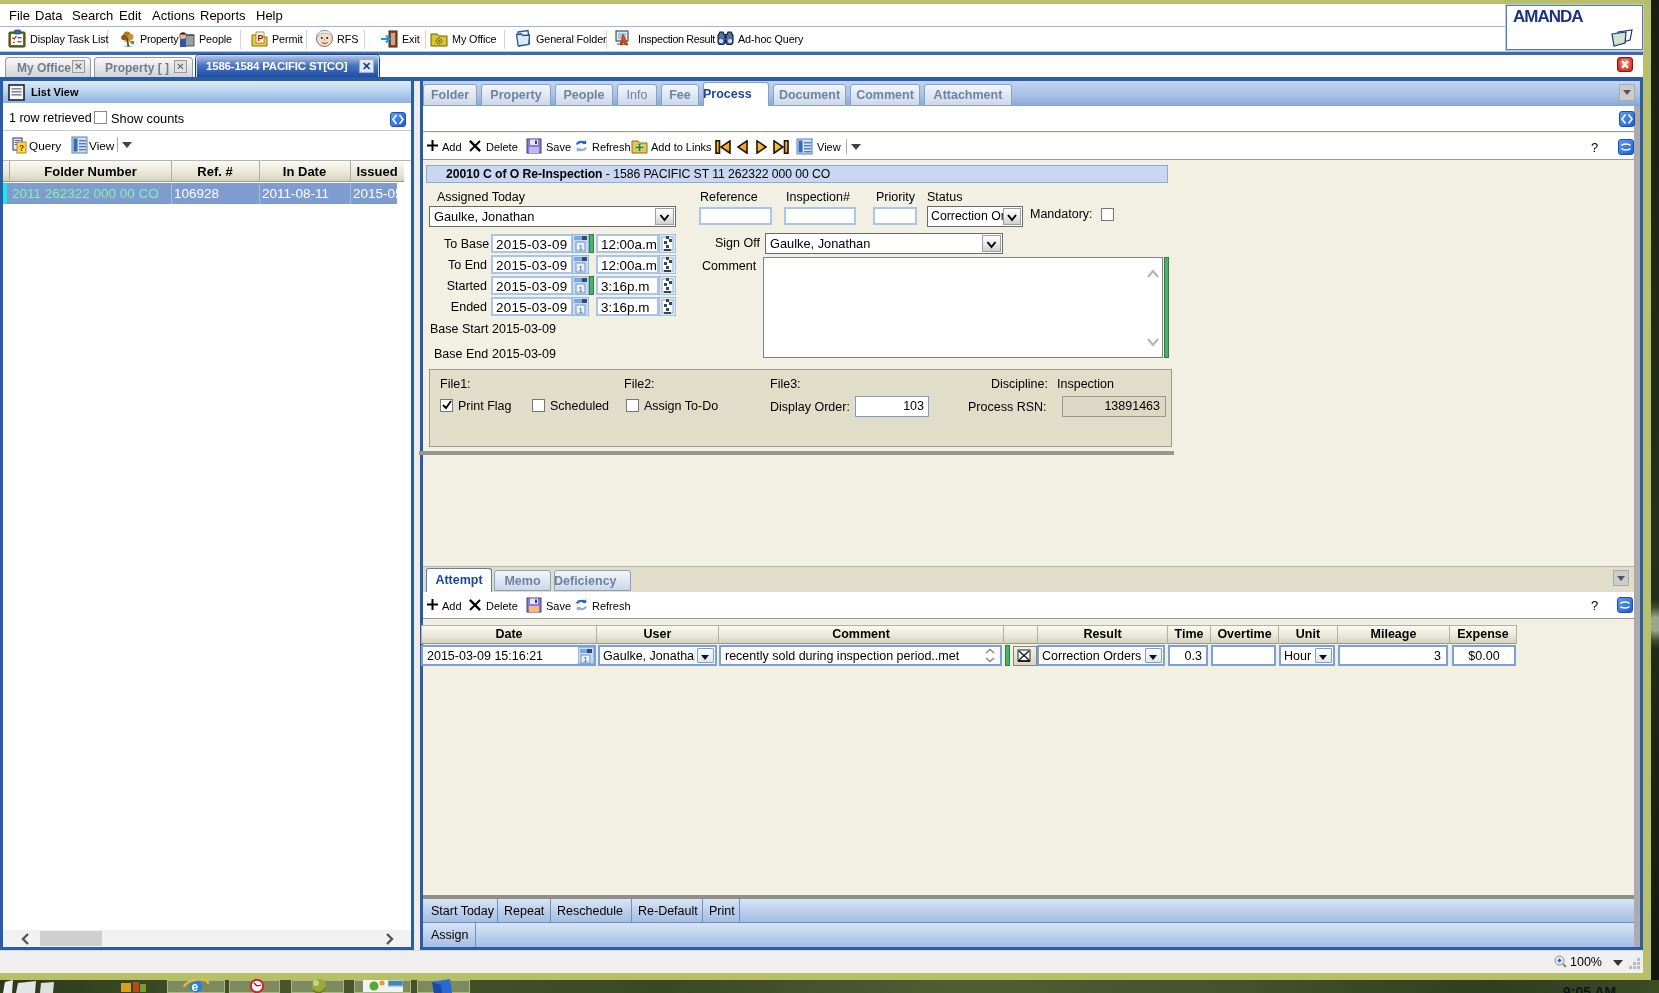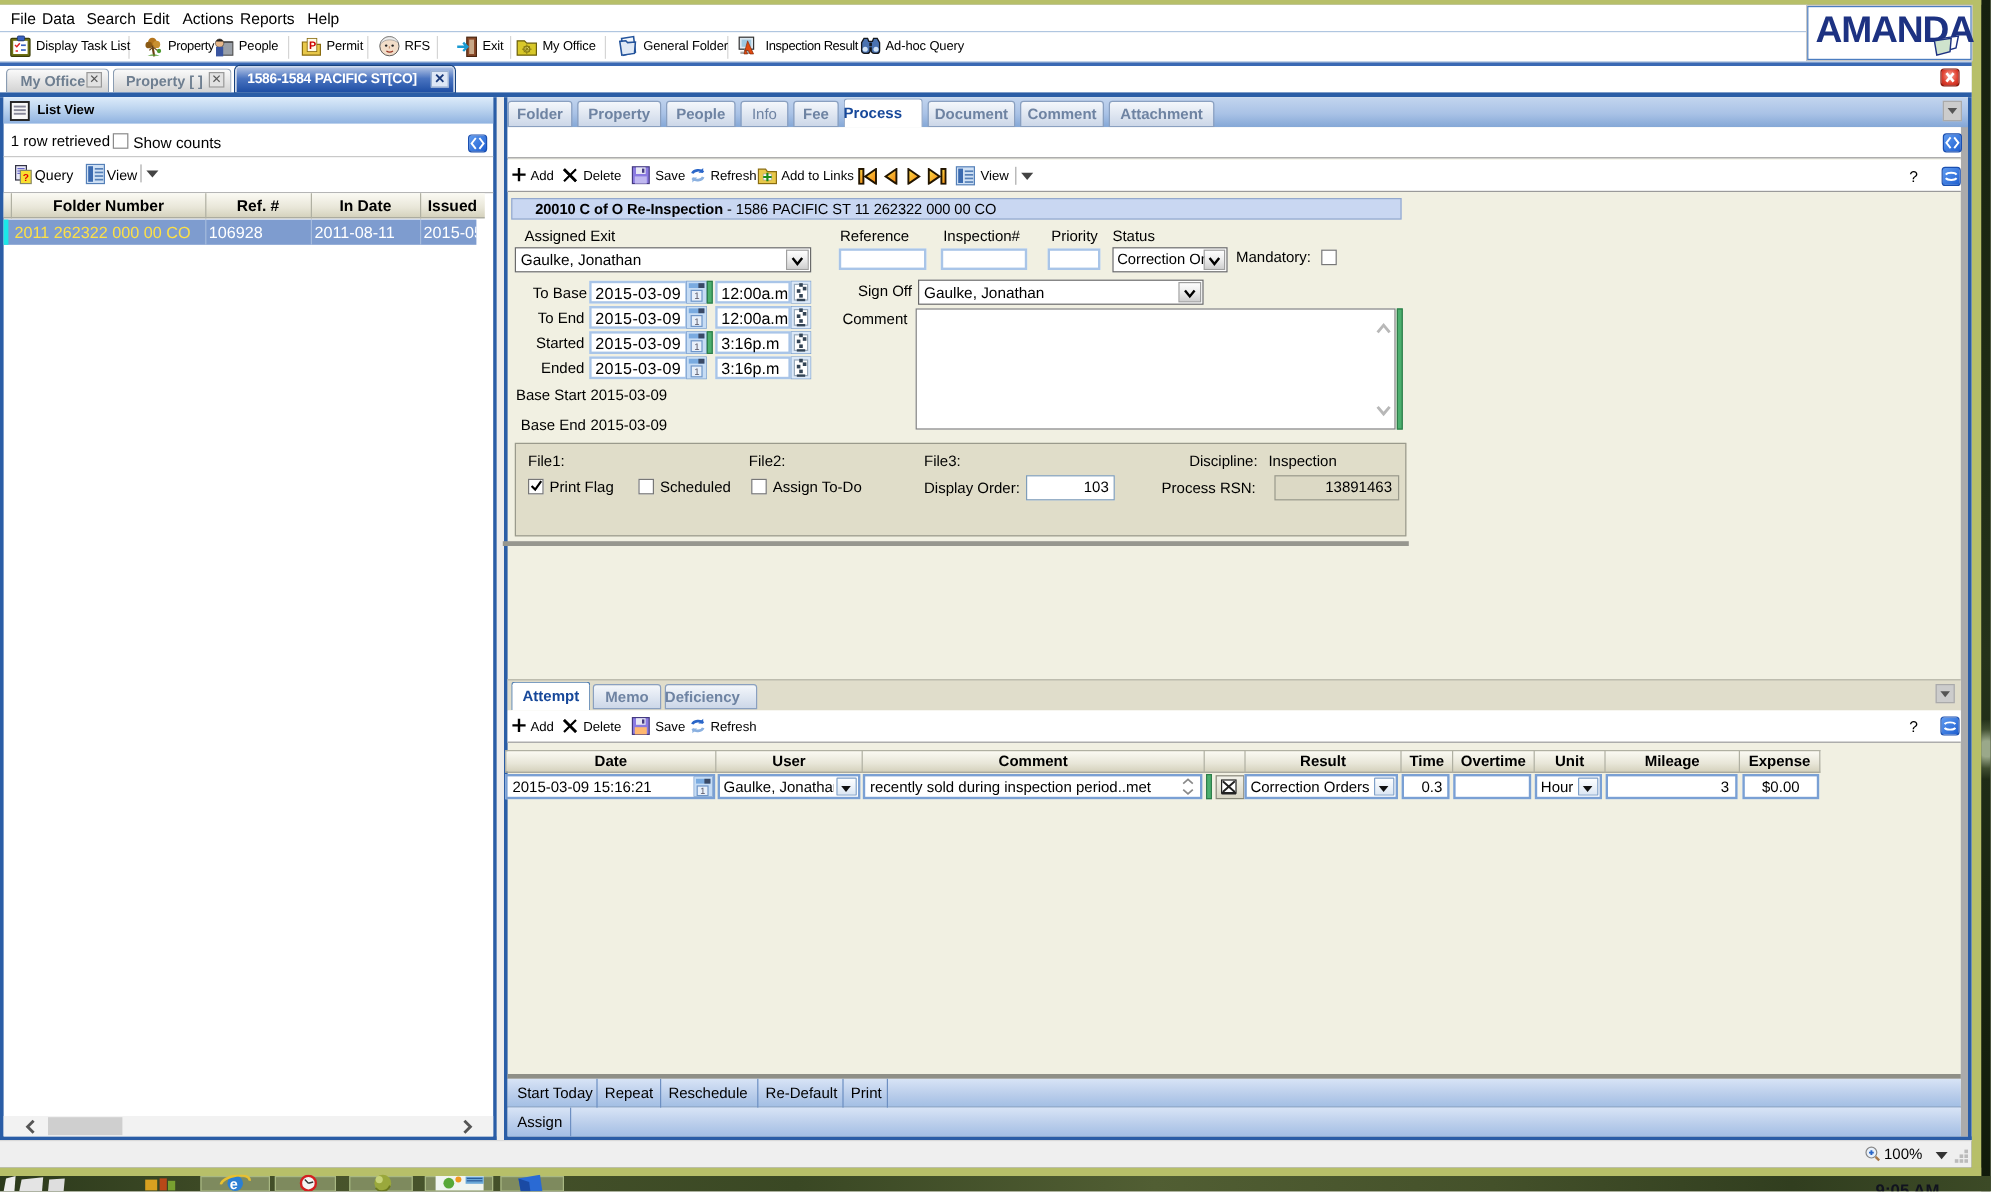--- a/index.html
+++ b/index.html
@@ -122,21 +122,21 @@
   <div class="ab tt" style="left:638px;top:33px;letter-spacing:-0.35px">Inspection Result</div>
   <svg class="ab" style="left:716px;top:29px" width="19" height="19" viewBox="0 0 19 19">
       <path d="M2 6.5L4 3h3l1 2.5h3L12 3h3l2 3.5V13a2.5 2.5 0 0 1-2.5 2.5h-2A2.5 2.5 0 0 1 10 13v-2H9v2a2.5 2.5 0 0 1-2.5 2.5h-2A2.5 2.5 0 0 1 2 13z" fill="#4a72b0" stroke="#16181c" stroke-width="1.1"></path>
       <circle cx="5" cy="12" r="2.1" fill="#cfe2f6"></circle>
       <circle cx="14" cy="12" r="2.1" fill="#cfe2f6"></circle>
       <rect x="8.4" y="6.5" width="2.2" height="3" fill="#16181c"></rect>
     </svg>
   <div class="ab tt" style="left:738px;top:33px">Ad-hoc Query</div>
 
   <div class="ab" style="left:1506px;top:5px;width:137px;height:45px;background:#fff;border:1px solid #4b7dc0;box-shadow:0 0 0 1px #c8c8c8"></div>
-  <div class="ab" style="left:1513px;top:7px;width:120px;height:30px;font-weight:bold;font-size:31px;letter-spacing:-1px;color:#1d3282;font-family:'Liberation Sans',sans-serif">AMANDA</div>
+  <div class="ab" style="left:1513px;top:7px;width:120px;height:30px;font-weight:bold;font-size:17px;letter-spacing:-1px;color:#1d3282;font-family:'Liberation Sans',sans-serif">AMANDA</div>
   <svg class="ab" style="left:1608px;top:28px" width="28" height="20" viewBox="0 0 28 20">
     <polygon points="10,4 24,2 22,12 8,16" fill="#fff" stroke="#1d3282" stroke-width="1.2"></polygon>
     <polygon points="4,6 18,4 17,15 6,18" fill="#cfe3cd" stroke="#1d3282" stroke-width="1.2"></polygon>
   </svg>
 
   <div class="ab" style="left:0;top:51px;width:1643px;height:1px;background:#b3c8e2"></div>
   <div class="ab" style="left:0;top:52px;width:1643px;height:3px;background:#3a69b4"></div>
 
   <div class="ab" style="left:0;top:55px;width:1643px;height:22px;background:#fff"></div>
   <div class="ab" style="left:5px;top:57px;width:86px;height:20px;background:linear-gradient(#fafafa,#d2d2d2);border:1px solid #8a9cb2;border-bottom:none;border-radius:4px 4px 0 0"></div>
@@ -206,21 +206,21 @@
   <div class="lbl" style="left:10px;top:164px;width:161px;text-align:center;font-weight:bold;font-size:13px">Folder Number</div>
   <div class="lbl" style="left:171px;top:164px;width:88px;text-align:center;font-weight:bold;font-size:13px">Ref. #</div>
   <div class="lbl" style="left:259px;top:164px;width:91px;text-align:center;font-weight:bold;font-size:13px">In Date</div>
   <div class="lbl" style="left:350px;top:164px;width:54px;text-align:center;font-weight:bold;font-size:13px">Issued</div>
 
   <div class="ab" style="left:3px;top:183px;width:394px;height:21px;background:#7e9ccf"></div>
   <div class="ab" style="left:3px;top:183px;width:4px;height:21px;background:#1ae8e8"></div>
   <div class="ab" style="left:171px;top:183px;width:1px;height:21px;background:#a5bbdd"></div>
   <div class="ab" style="left:259px;top:183px;width:1px;height:21px;background:#a5bbdd"></div>
   <div class="ab" style="left:350px;top:183px;width:1px;height:21px;background:#a5bbdd"></div>
-  <div class="lbl" style="left:12px;top:186px;color:#fde047;font-size:13.5px">2011 262322 000 00 CO</div>
+  <div class="lbl" style="left:12px;top:186px;color:#86efac;font-size:13.5px">2011 262322 000 00 CO</div>
   <div class="lbl" style="left:174px;top:186px;color:#fff;font-size:13.5px">106928</div>
   <div class="lbl" style="left:262px;top:186px;color:#fff;font-size:13.5px">2011-08-11</div>
   <div class="lbl" style="left:353px;top:186px;width:44px;overflow:hidden;color:#fff;font-size:13.5px">2015-05-29</div>
 
   <div class="ab" style="left:3px;top:930px;width:408px;height:17px;background:#f2f2f2"></div>
   <svg class="ab" style="left:20px;top:933px" width="12" height="12" viewBox="0 0 12 12">
       <path d="M8 1L3 6l5 5" stroke="#555" stroke-width="2.4" fill="none"></path>
     </svg>
   <div class="ab" style="left:40px;top:931px;width:62px;height:15px;background:#cfcfcf"></div>
   <svg class="ab" style="left:383px;top:933px" width="12" height="12" viewBox="0 0 12 12">
@@ -318,21 +318,21 @@
   <div class="ab" style="left:846px;top:139px;width:1px;height:15px;background:#aaa"></div>
   <div class="ab" style="left:851px;top:144px;width:0;height:0;border-left:5px solid transparent;border-right:5px solid transparent;border-top:6px solid #444"></div>
   <div class="lbl" style="left:1591px;top:140px;font-size:13px">?</div>
   <div class="ab" style="left:1618px;top:139px;width:16px;height:16px;border-radius:3px;background:linear-gradient(135deg,#5f9bf0,#1f5fd0);border:1px solid #1a4fb0"></div>
   <svg class="ab" style="left:1618px;top:139px" width="16" height="16" viewBox="0 0 16 16">
       <path d="M3.5 6.5C5 4.5 11 4.5 12.5 6.5M3.5 9.5C5 11.5 11 11.5 12.5 9.5" stroke="#fff" stroke-width="1.6" fill="none"></path>
     </svg>
 
   <div class="ab" style="left:426px;top:165px;width:742px;height:18px;background:#c9d7f2;border:1px solid #93a8cd"></div>
   <div class="lbl" style="left:446px;top:167px;font-size:12.2px;letter-spacing:-0.05px"><b>20010 C of O Re-Inspection</b> - 1586 PACIFIC ST 11 262322 000 00 CO</div>
-  <div class="lbl" style="left:437px;top:190px">Assigned Exit</div>
+  <div class="lbl" style="left:437px;top:190px">Assigned Today</div>
   <div class="lbl" style="left:700px;top:190px">Reference</div>
   <div class="lbl" style="left:786px;top:190px">Inspection#</div>
   <div class="lbl" style="left:876px;top:190px">Priority</div>
   <div class="lbl" style="left:927px;top:190px">Status</div>
   <div class="wsel" style="left:429px;top:206px;width:247px;height:21px">
       <div class="wda"><svg width="17" height="17" viewBox="0 0 17 17">
           <path d="M4.5 6l4 5 4-5" stroke="#000" stroke-width="2" fill="none"></path>
         </svg></div>
       <div style="font-size:12.8px;padding:2px 4px">Gaulke, Jonathan</div>
     </div>

